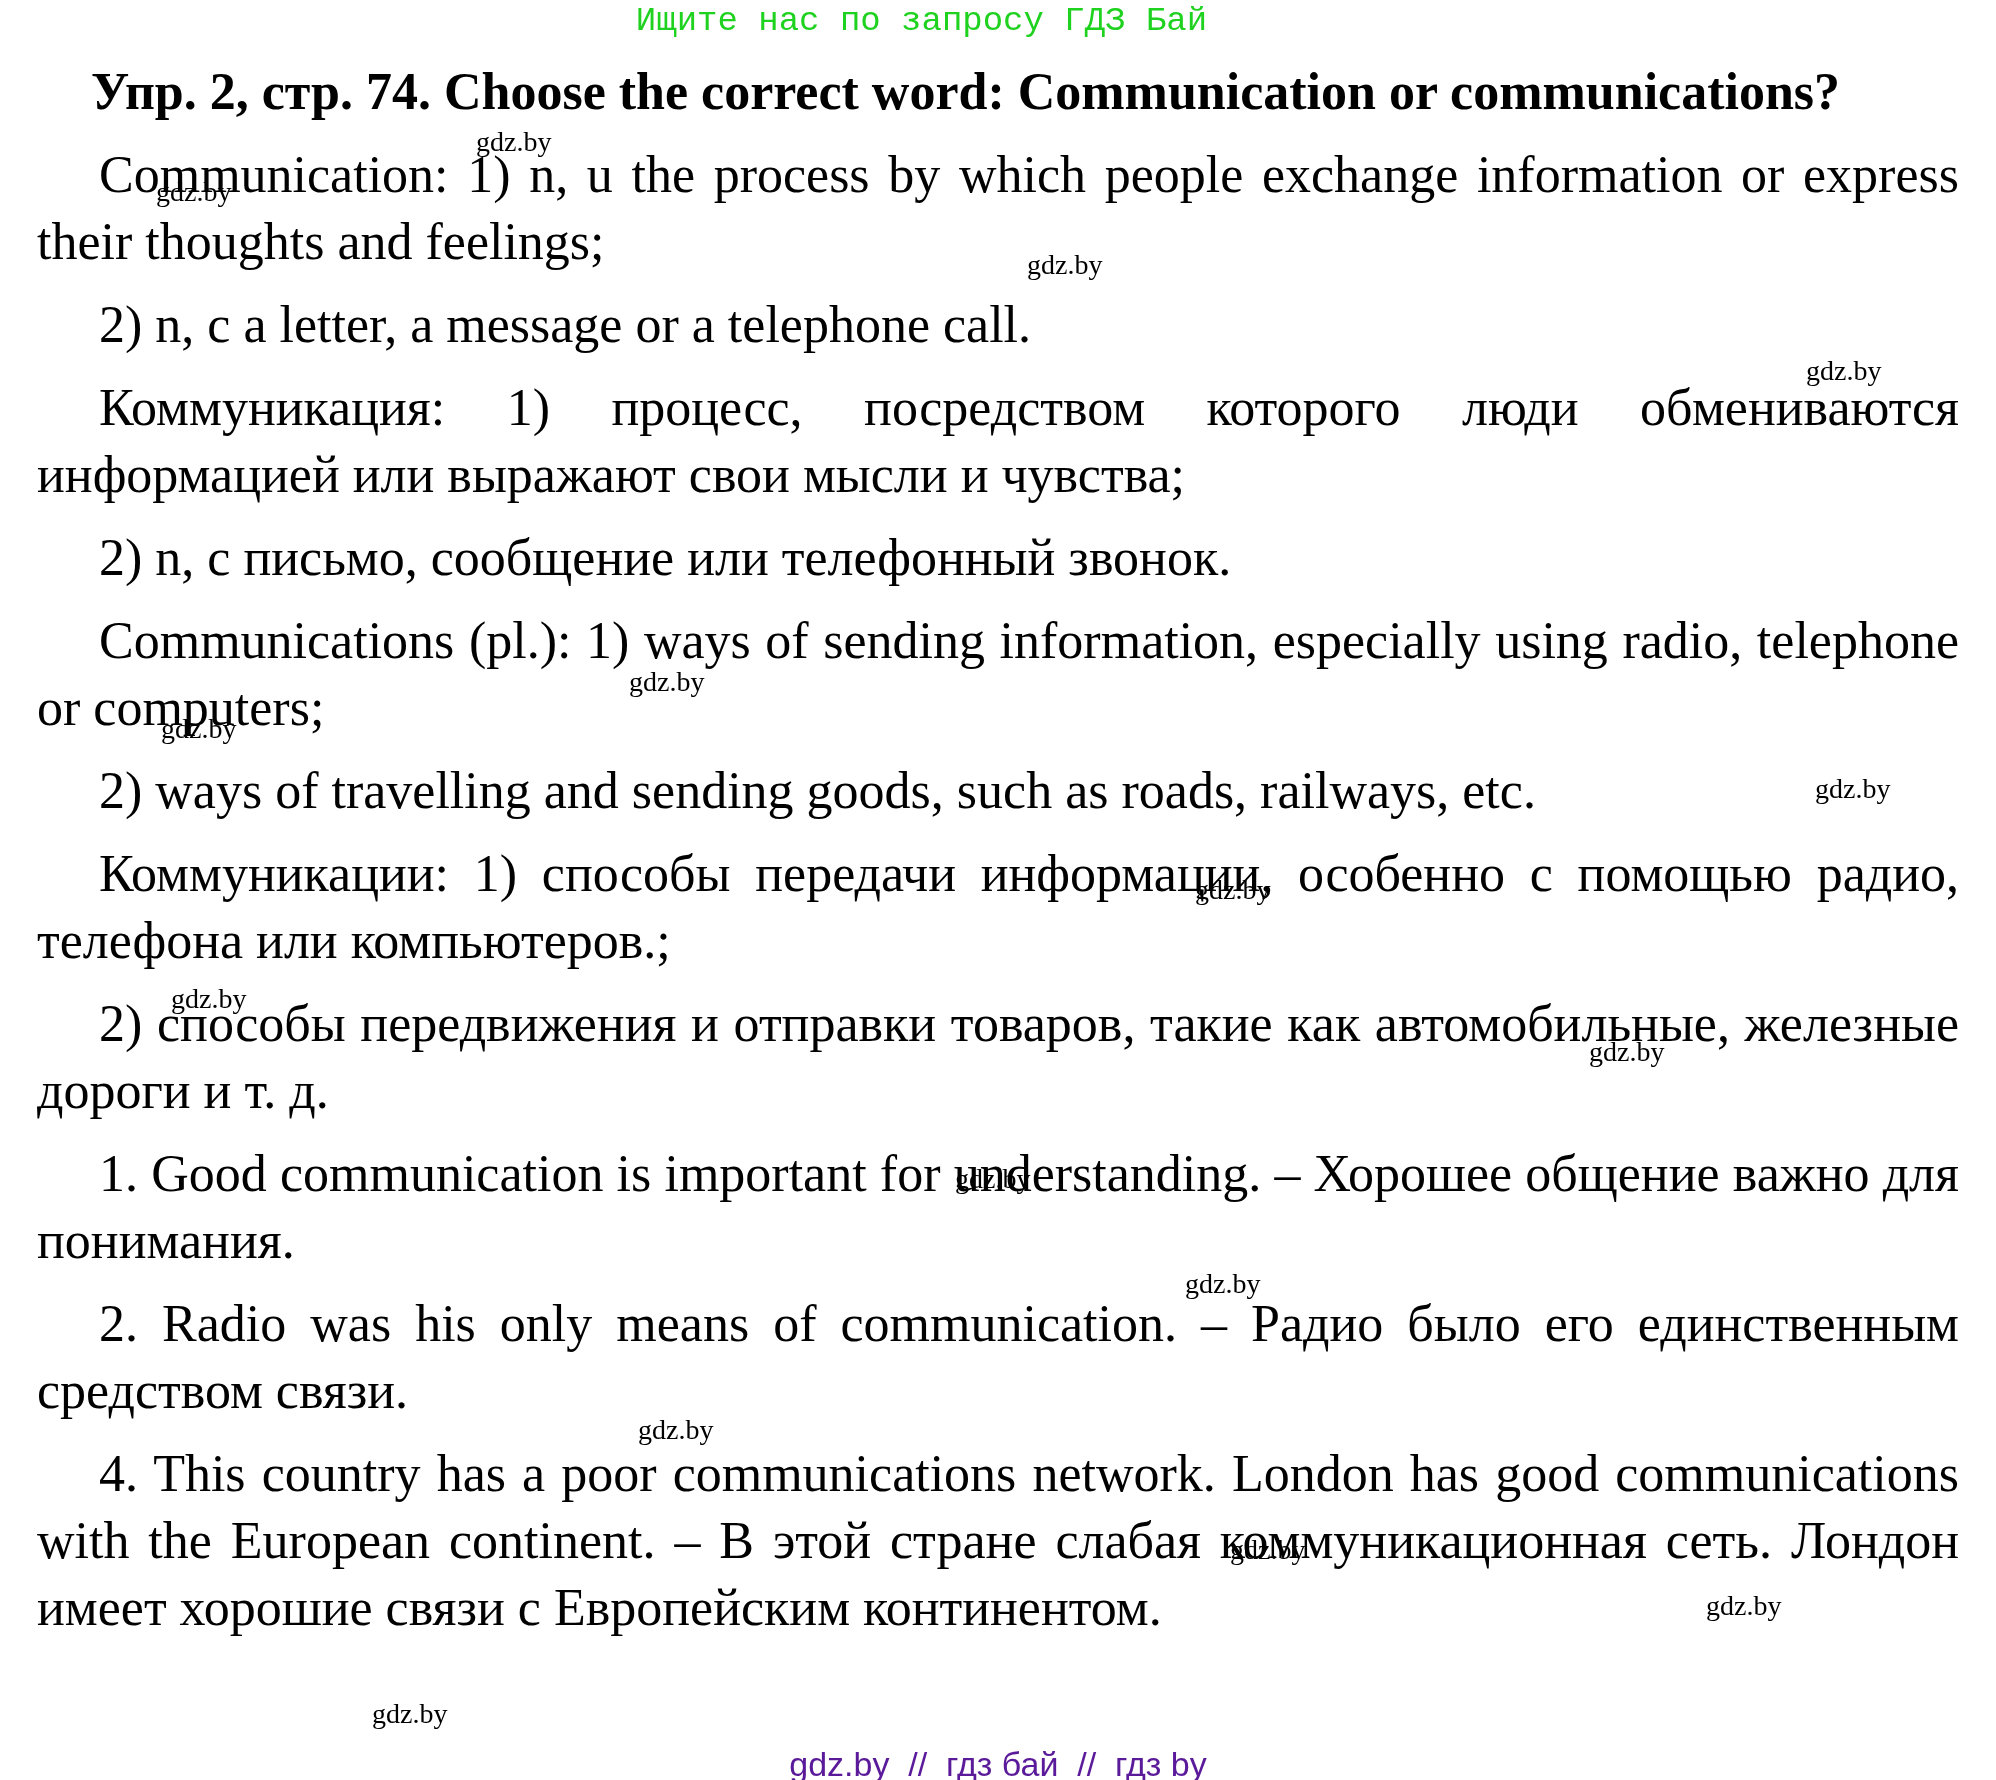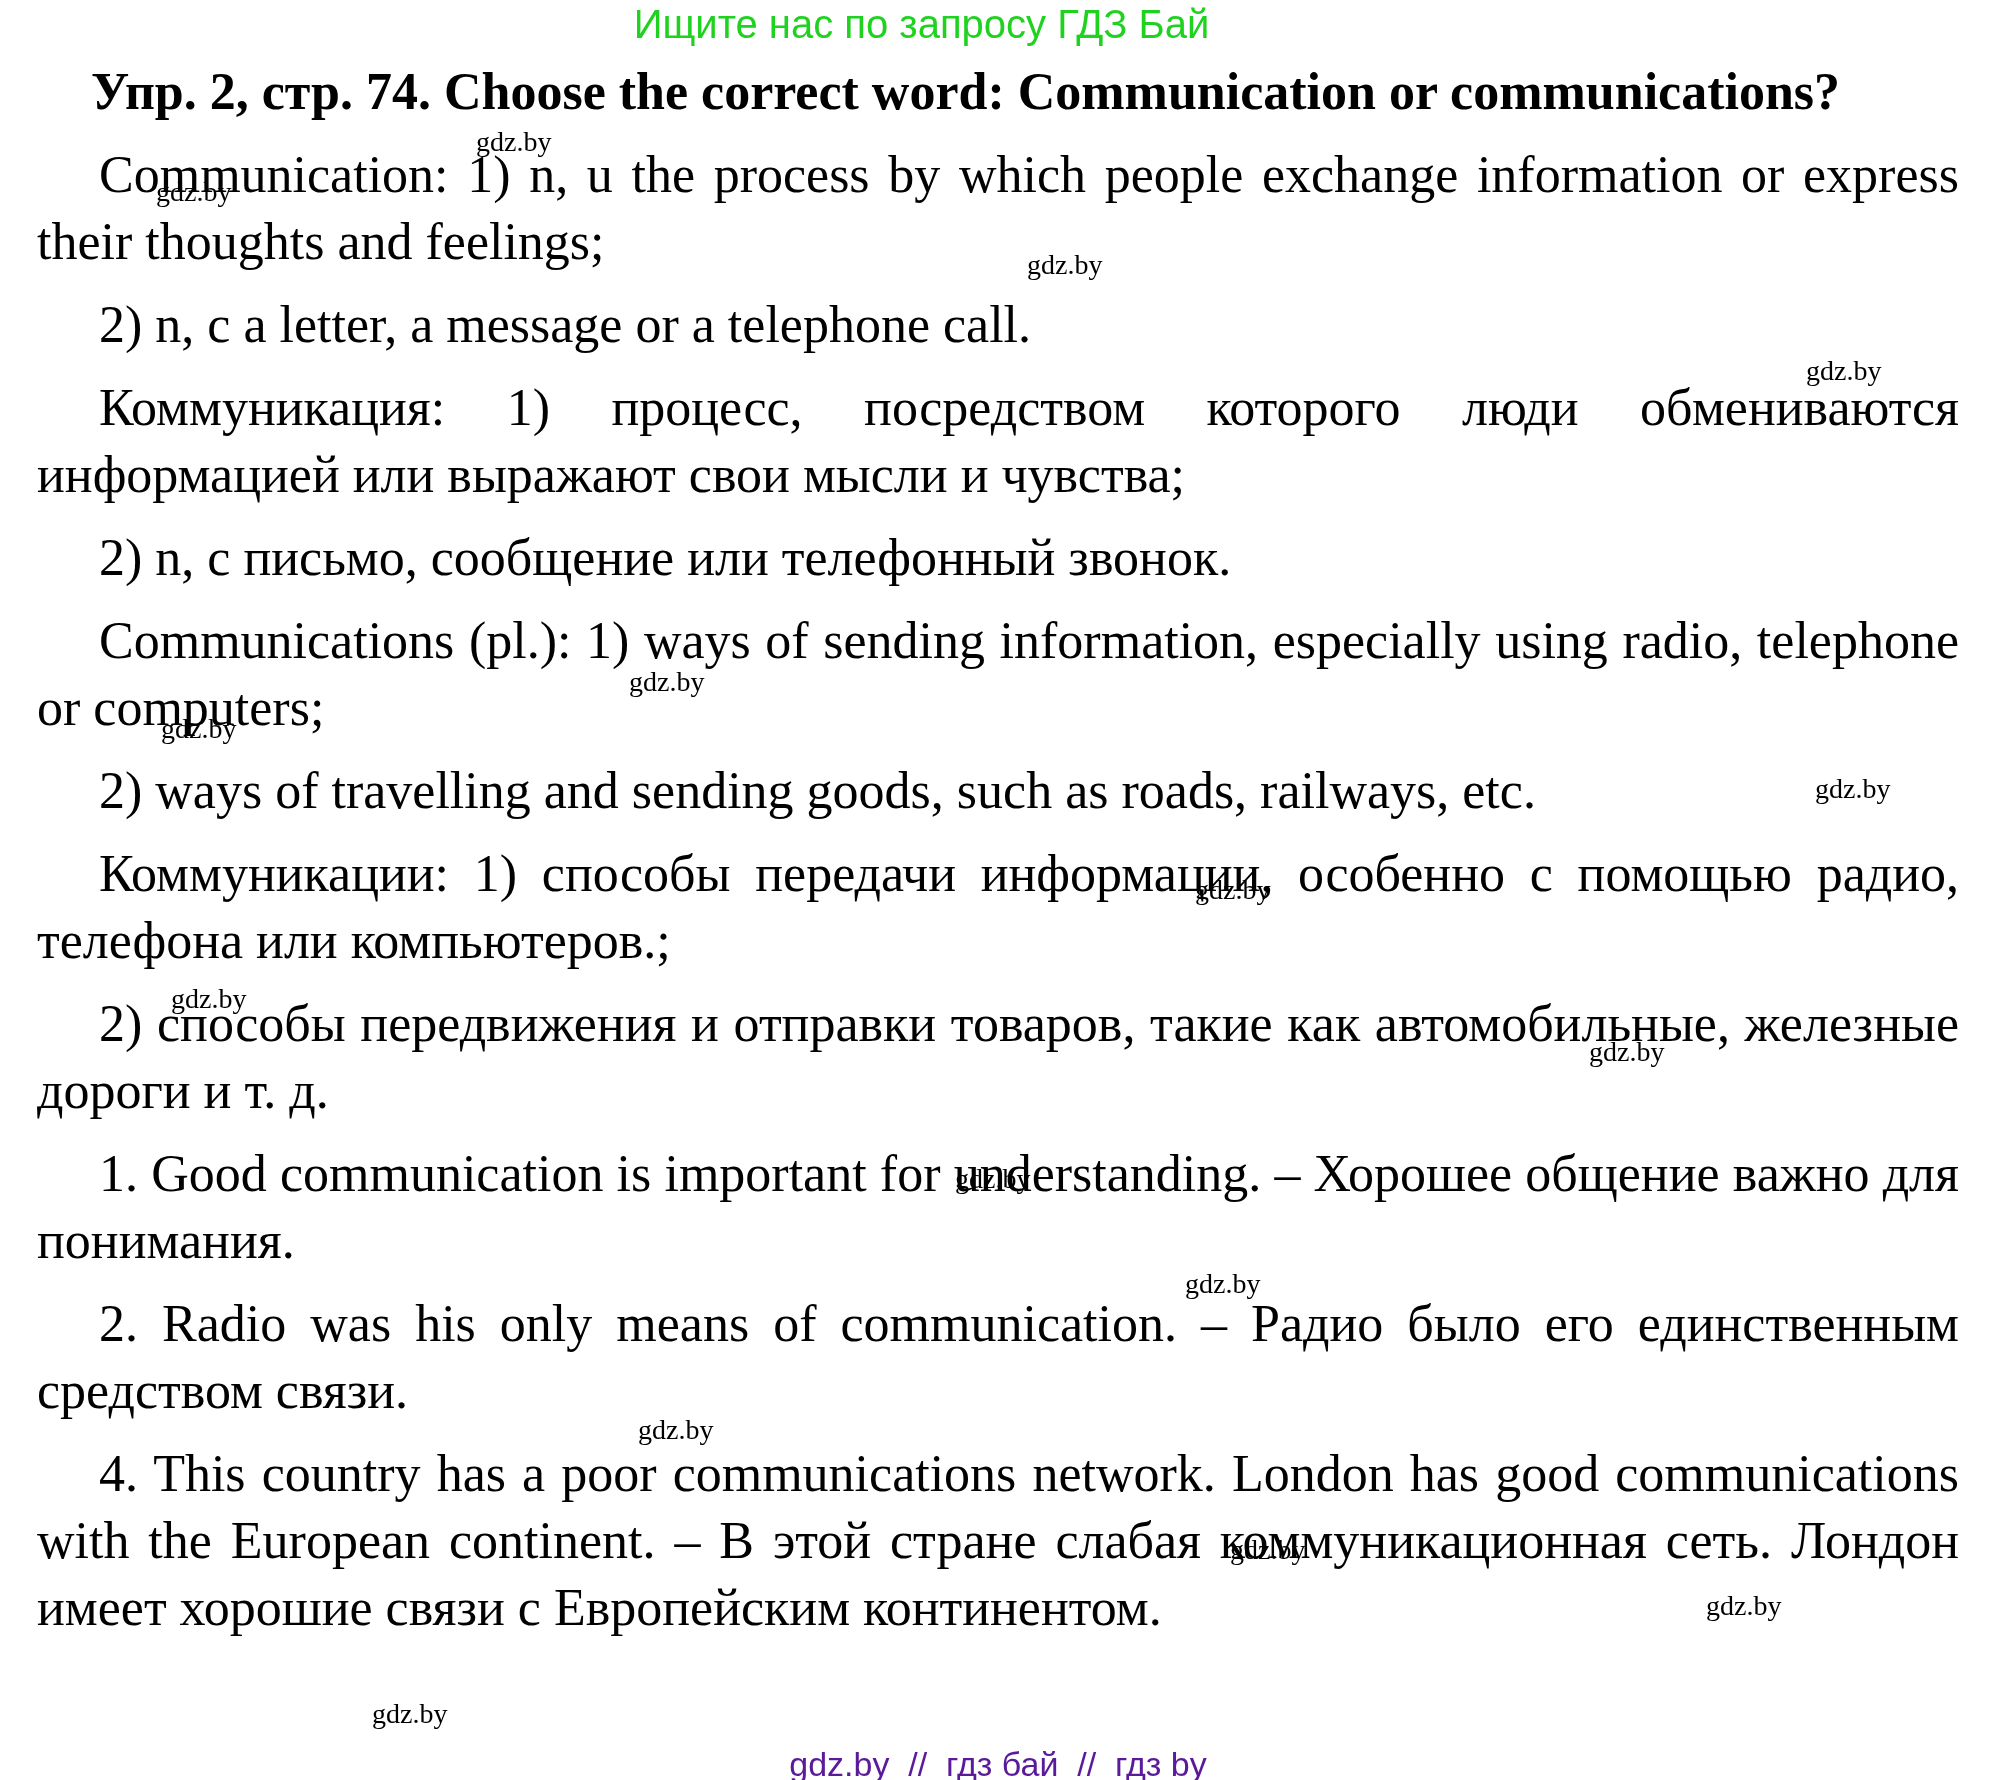--- a/index.html
+++ b/index.html
@@ -1,19 +1,19 @@
 <!DOCTYPE html>
 <html><head>
 <meta charset="utf-8">
 <style>
   html, body { margin: 0; padding: 0; background: #ffffff; }
   body { width: 1996px; height: 1780px; position: relative; overflow: hidden; }
   .top-banner {
     position: absolute; left: 0; top: 2px; width: 1843px; text-align: center;
-    font-family: Liberation Sans, sans-serif; font-size: 40px; color: #1fd21f;
+    font-family: Liberation Mono, monospace; font-size: 34px; color: #1fd21f;
   }
   .page {
     position: absolute; left: 21px; top: 50px; width: 1954px;
     font-family: "Liberation Serif", serif; font-size: 52px; line-height: 67px; color: #000;
   }
   .title { font-weight: bold; text-align: justify; text-align-last: left; text-indent: 62px; margin: 8px; }
   .p { margin: 16px; text-align: justify; text-indent: 62px; }
   .wm {
     font-family: Liberation Serif, serif; font-size: 28px; color: #000;
     position: absolute; line-height: 1;

